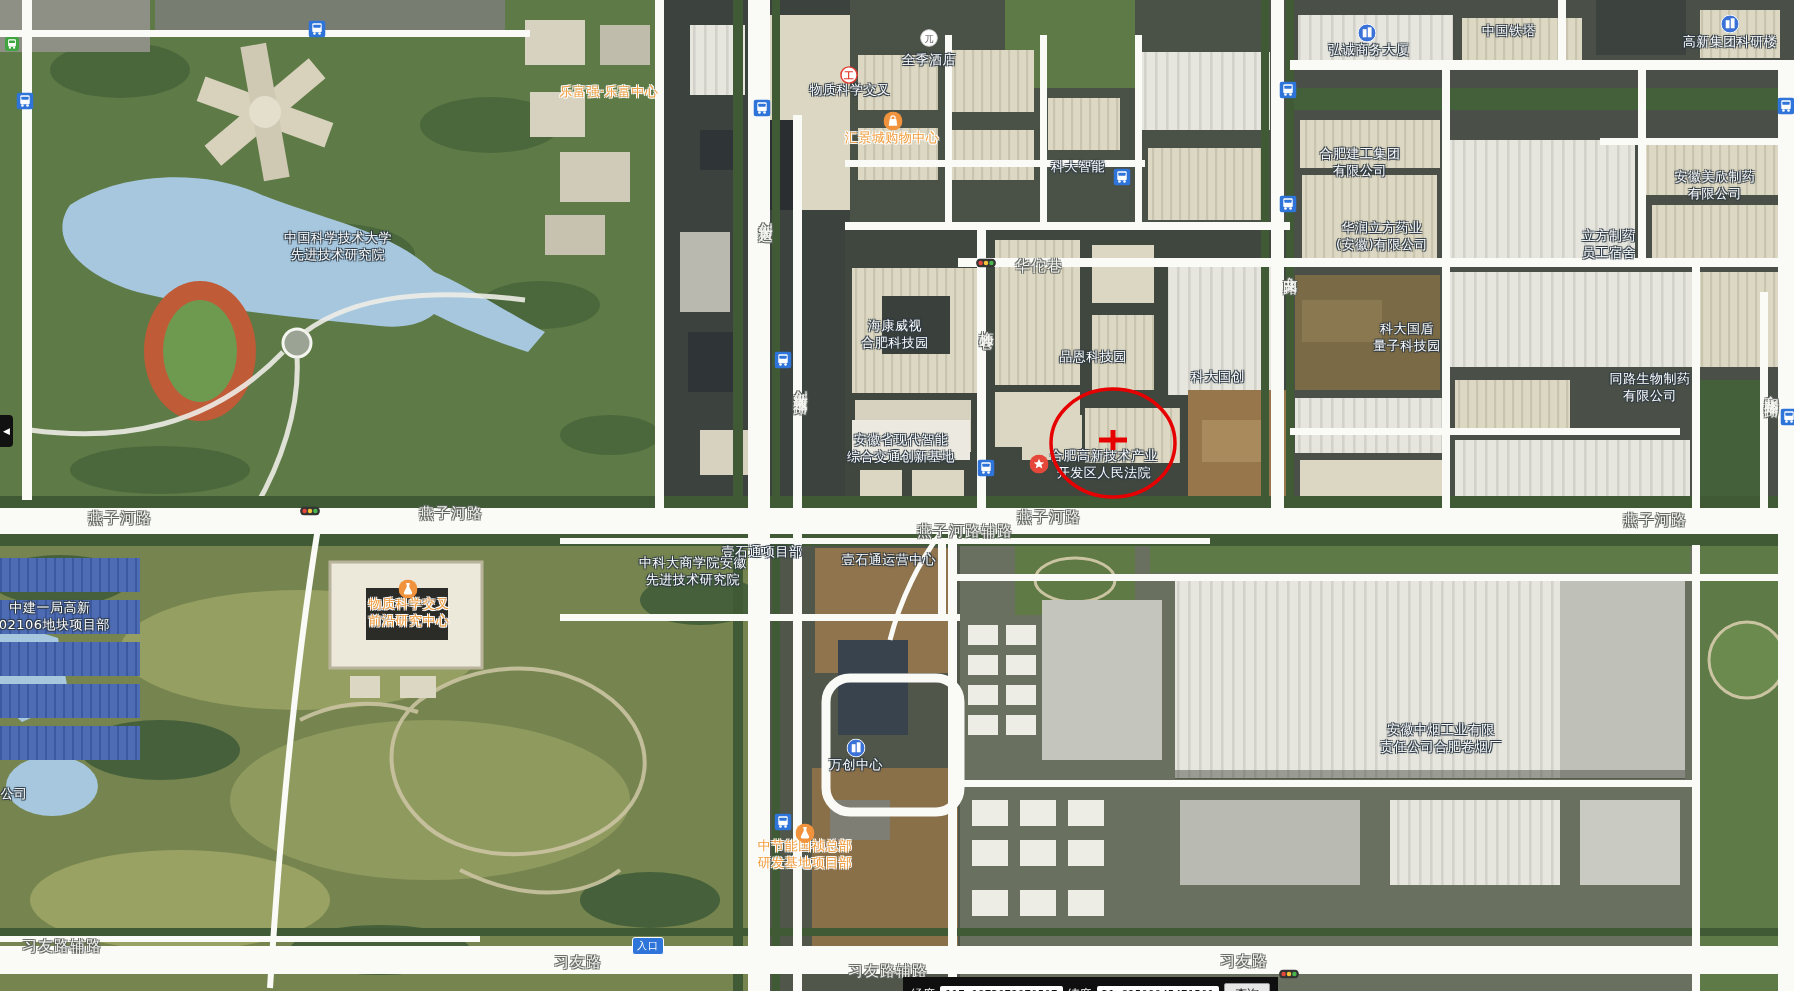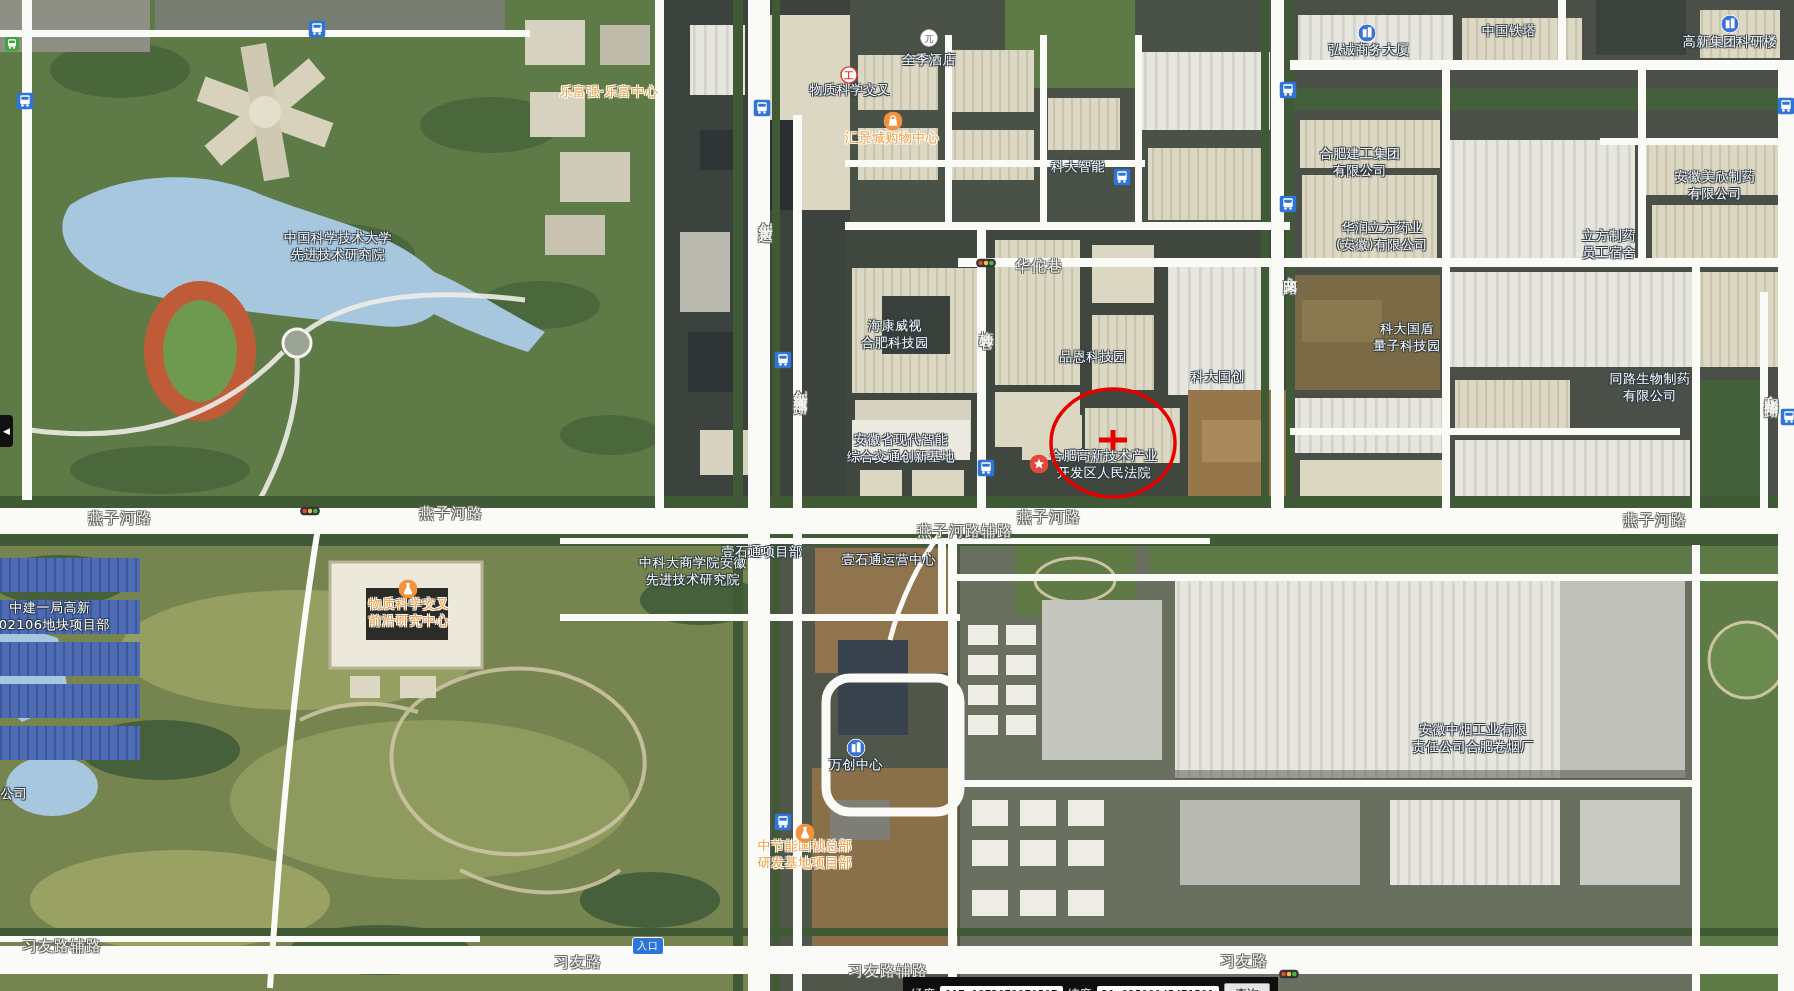--- a/index.html
+++ b/index.html
@@ -356,21 +356,21 @@
       <div class="plabel" style="left: 889px; top: 560px;">
         <div>壹石通运营中心</div>
       </div>
       <div class="plabel" style="left: 856px; top: 765px;">
         <div>万创中心</div>
       </div>
       <div class="plabel orange" style="left: 805px; top: 855px;">
         <div>中节能国祯总部</div>
         <div>研发基地项目部</div>
       </div>
-      <div class="plabel" style="left: 1441px; top: 739px; margin-left: 32px;">
+      <div class="plabel" style="left: 1441px; top: 739px;">
         <div>安徽中烟工业有限</div>
         <div>责任公司合肥卷烟厂</div>
       </div>
       <div class="plabel" style="left: 14px; top: 794px;">
         <div>公司</div>
       </div>
       <div class="rlabel" style="left: 120px; top: 518px;">燕子河路</div>
       <div class="rlabel" style="left: 451px; top: 513px;">燕子河路</div>
       <div class="rlabel" style="left: 1049px; top: 517px;">燕子河路</div>
       <div class="rlabel" style="left: 1655px; top: 520px;">燕子河路</div>

